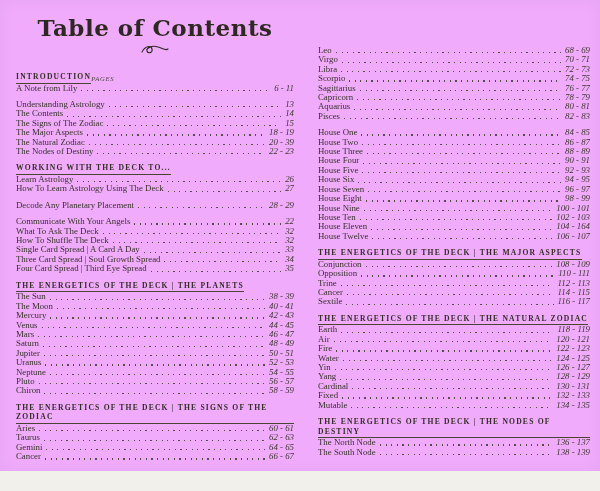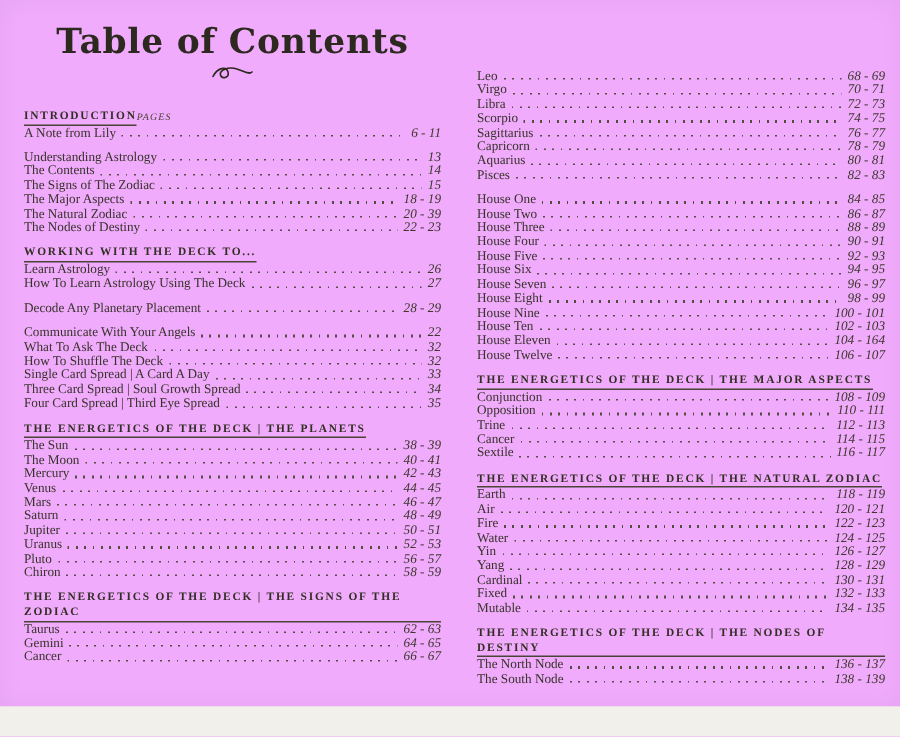--- a/index.html
+++ b/index.html
@@ -220,35 +220,45 @@
           <span class="entry-label">Jupiter</span>
           <span class="dots"></span>
           <span class="entry-pages">50 - 51</span>
         </div>
         <div class="entry">
           <span class="entry-label">Uranus</span>
           <span class="dots"></span>
           <span class="entry-pages">52 - 53</span>
         </div>
         <div class="entry">
+          <span class="entry-label">Neptune</span>
+          <span class="dots"></span>
+          <span class="entry-pages">54 - 55</span>
+        </div>
+        <div class="entry">
           <span class="entry-label">Pluto</span>
           <span class="dots"></span>
           <span class="entry-pages">56 - 57</span>
         </div>
         <div class="entry">
           <span class="entry-label">Chiron</span>
           <span class="dots"></span>
           <span class="entry-pages">58 - 59</span>
         </div>
       </div>
       <div class="toc-section">
         <div class="header-row">
           <span class="section-header">THE ENERGETICS OF THE DECK | THE SIGNS OF THE ZODIAC</span>
         </div>
         <div class="entry">
+          <span class="entry-label">Aries</span>
+          <span class="dots"></span>
+          <span class="entry-pages">60 - 61</span>
+        </div>
+        <div class="entry">
           <span class="entry-label">Taurus</span>
           <span class="dots"></span>
           <span class="entry-pages">62 - 63</span>
         </div>
         <div class="entry">
           <span class="entry-label">Gemini</span>
           <span class="dots"></span>
           <span class="entry-pages">64 - 65</span>
         </div>
         <div class="entry">

